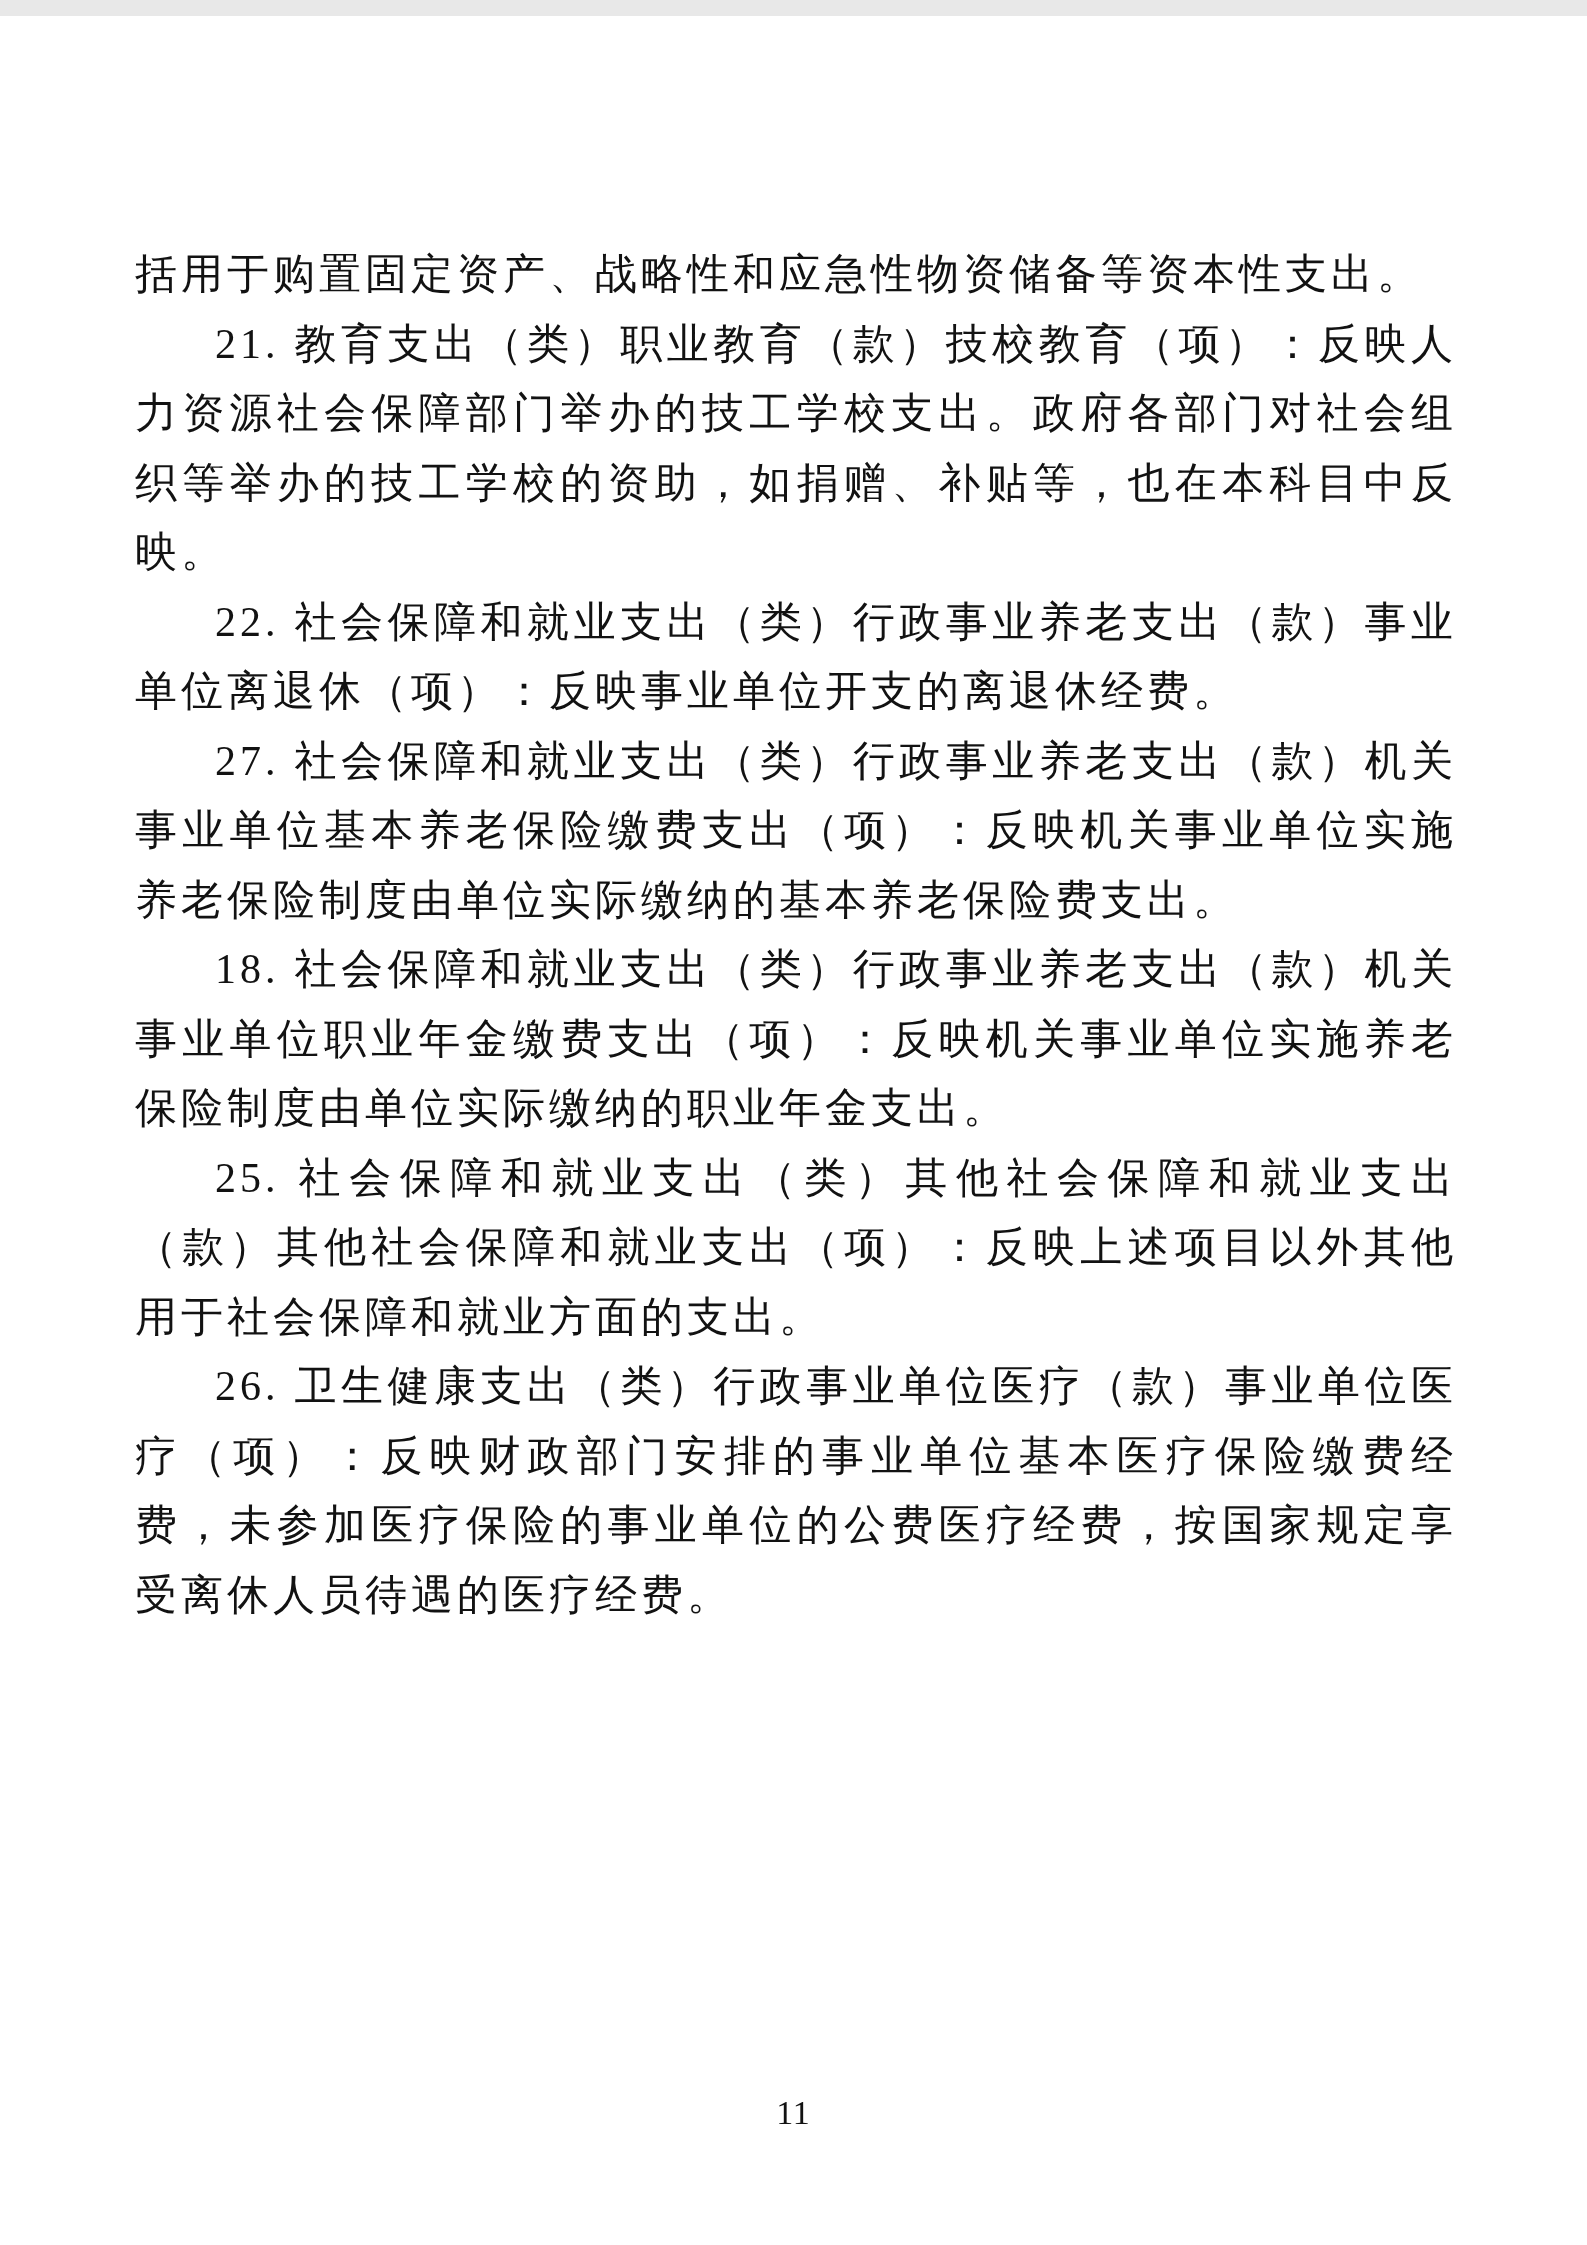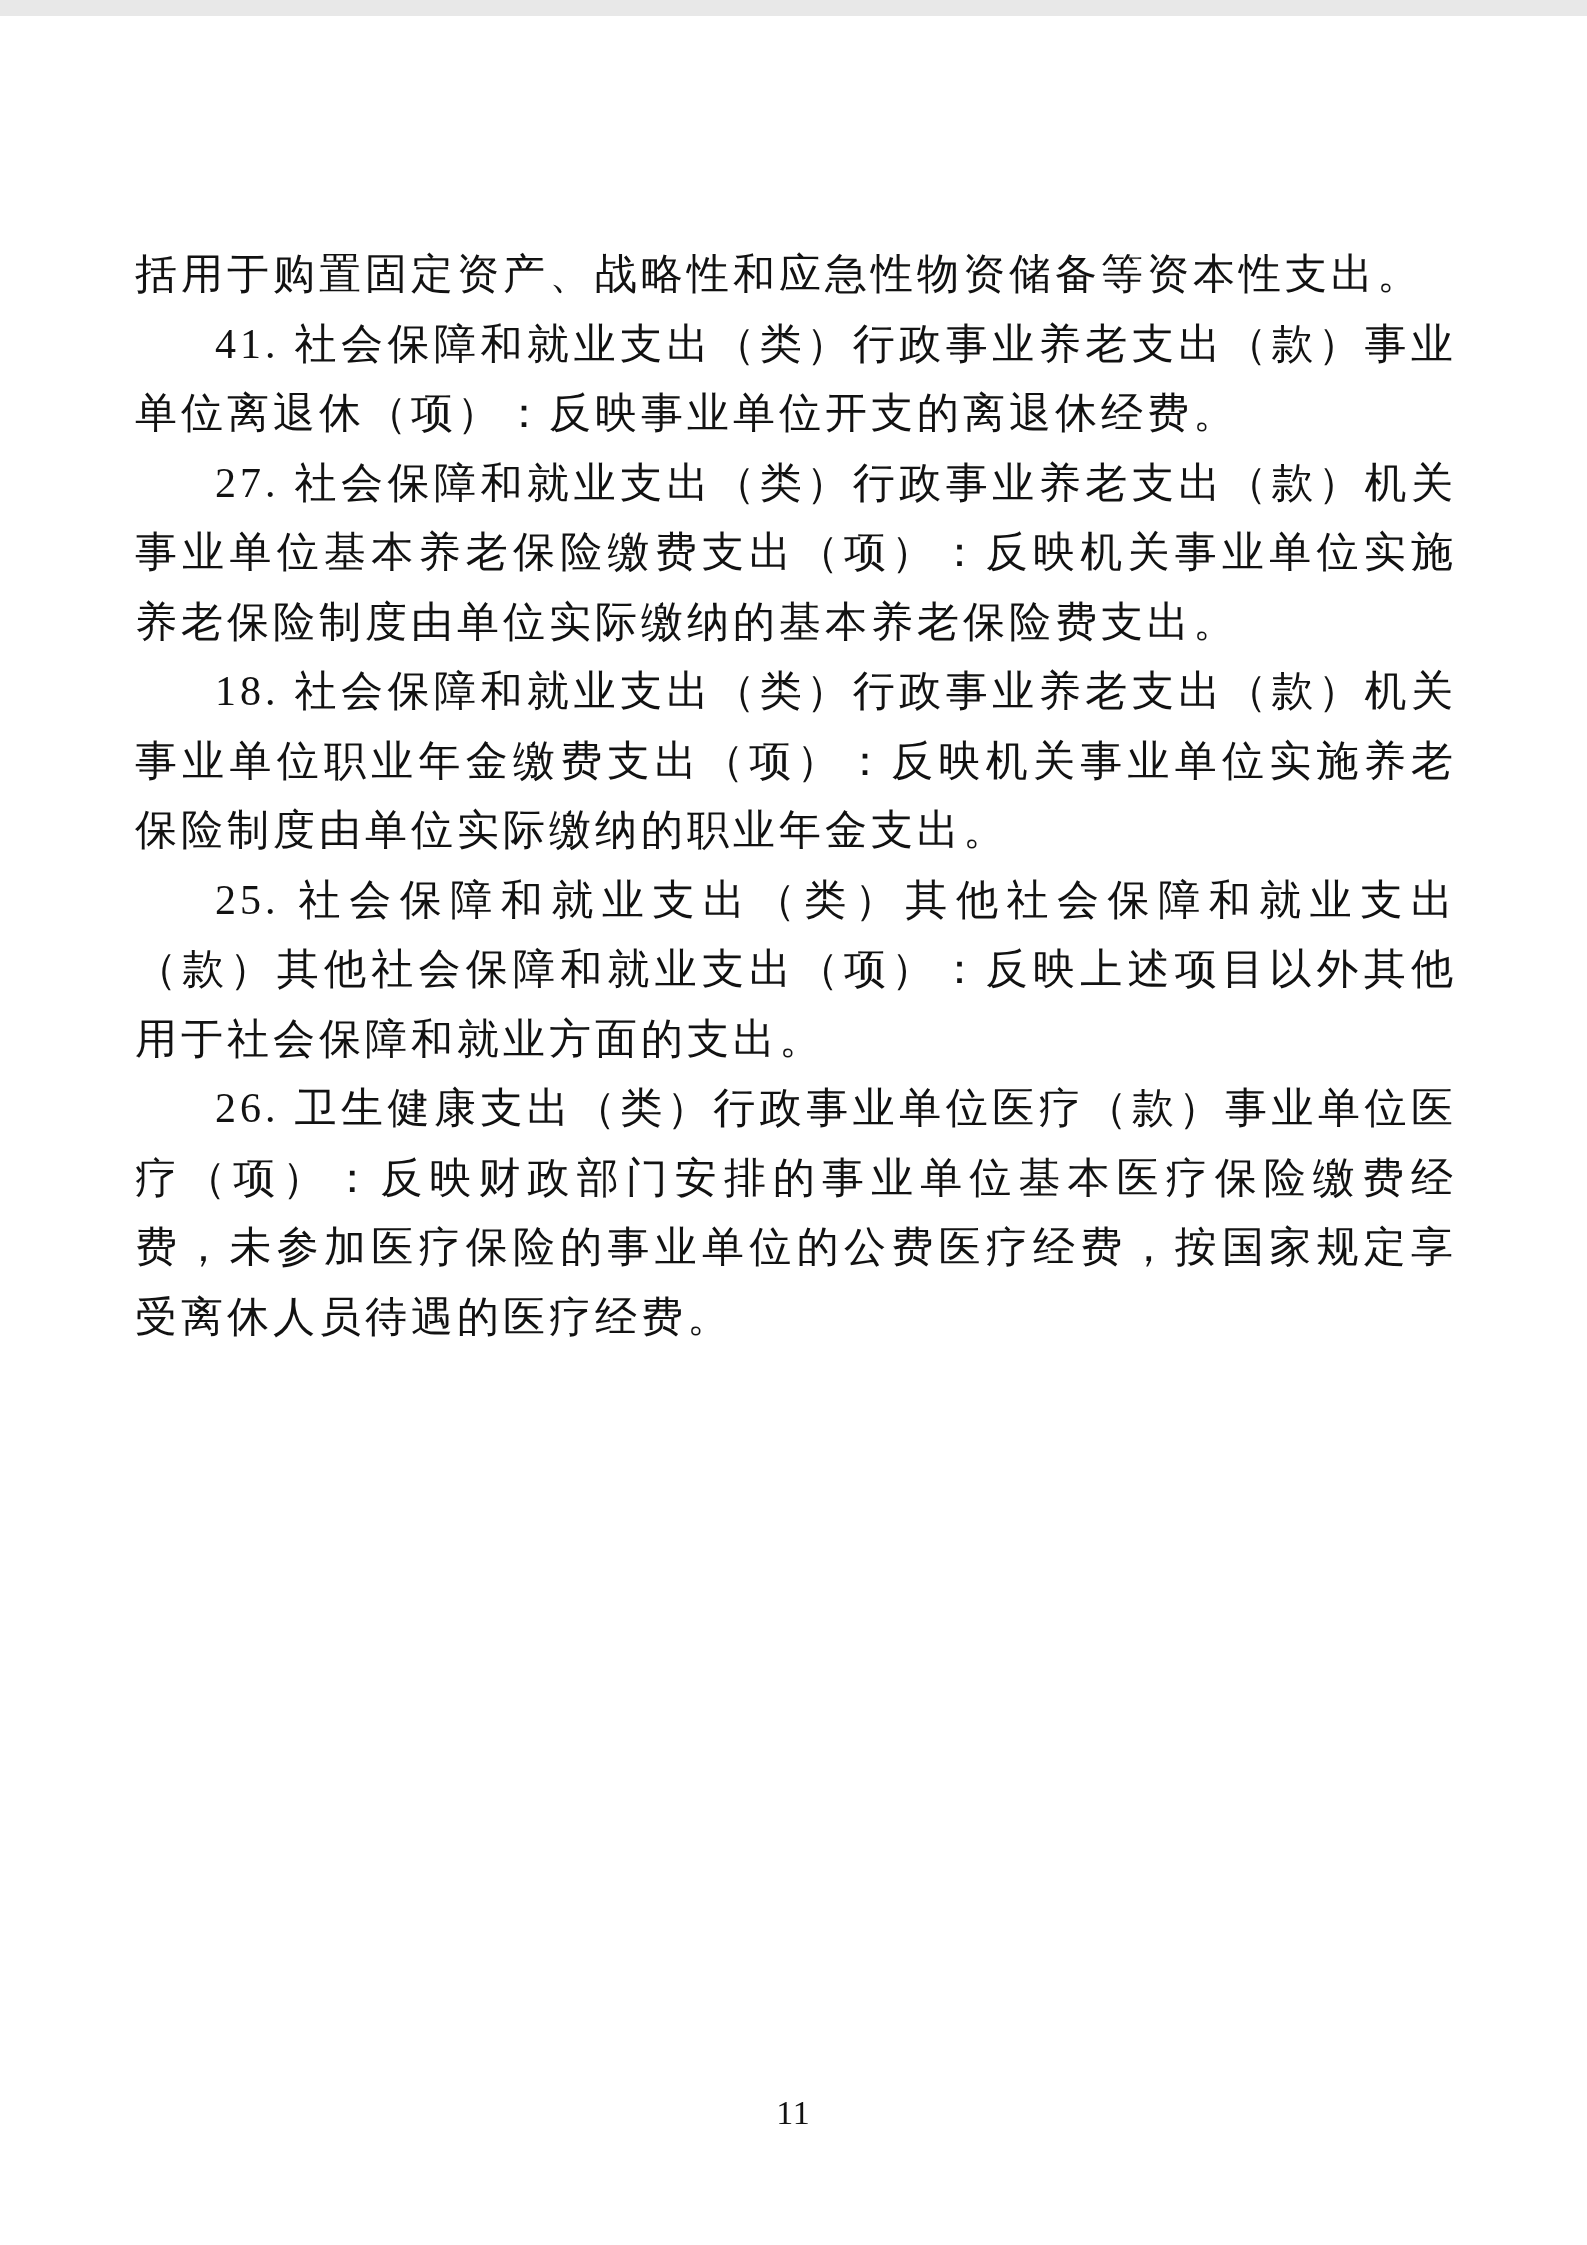--- a/index.html
+++ b/index.html
@@ -44,20 +44,21 @@
     letter-spacing: 1px;
     color: #121212;
   }
 </style>
 </head>
 <body>
 
 <div class="page">
   <div class="content">
     <p class="para">括用于购置固定资产、战略性和应急性物资储备等资本性支出。</p>
-    <p class="para indent">41. 社会保障和就业支出（类）行政事业养老支出（款）事业单位离退休（项）：反映事业单位开支的离退休经费。</p>
+    <p class="para indent">21. 教育支出（类）职业教育（款）技校教育（项）：反映人力资源社会保障部门举办的技工学校支出。政府各部门对社会组织等举办的技工学校的资助，如捐赠、补贴等，也在本科目中反映。</p>
+    <p class="para indent">22. 社会保障和就业支出（类）行政事业养老支出（款）事业单位离退休（项）：反映事业单位开支的离退休经费。</p>
     <p class="para indent">27. 社会保障和就业支出（类）行政事业养老支出（款）机关事业单位基本养老保险缴费支出（项）：反映机关事业单位实施养老保险制度由单位实际缴纳的基本养老保险费支出。</p>
     <p class="para indent">18. 社会保障和就业支出（类）行政事业养老支出（款）机关事业单位职业年金缴费支出（项）：反映机关事业单位实施养老保险制度由单位实际缴纳的职业年金支出。</p>
     <p class="para indent">25. 社会保障和就业支出（类）其他社会保障和就业支出（款）其他社会保障和就业支出（项）：反映上述项目以外其他用于社会保障和就业方面的支出。</p>
     <p class="para indent">26. 卫生健康支出（类）行政事业单位医疗（款）事业单位医疗（项）：反映财政部门安排的事业单位基本医疗保险缴费经费，未参加医疗保险的事业单位的公费医疗经费，按国家规定享受离休人员待遇的医疗经费。</p>
   </div>
   <div class="page-number">11</div>
 </div>
 
 </body></html>

